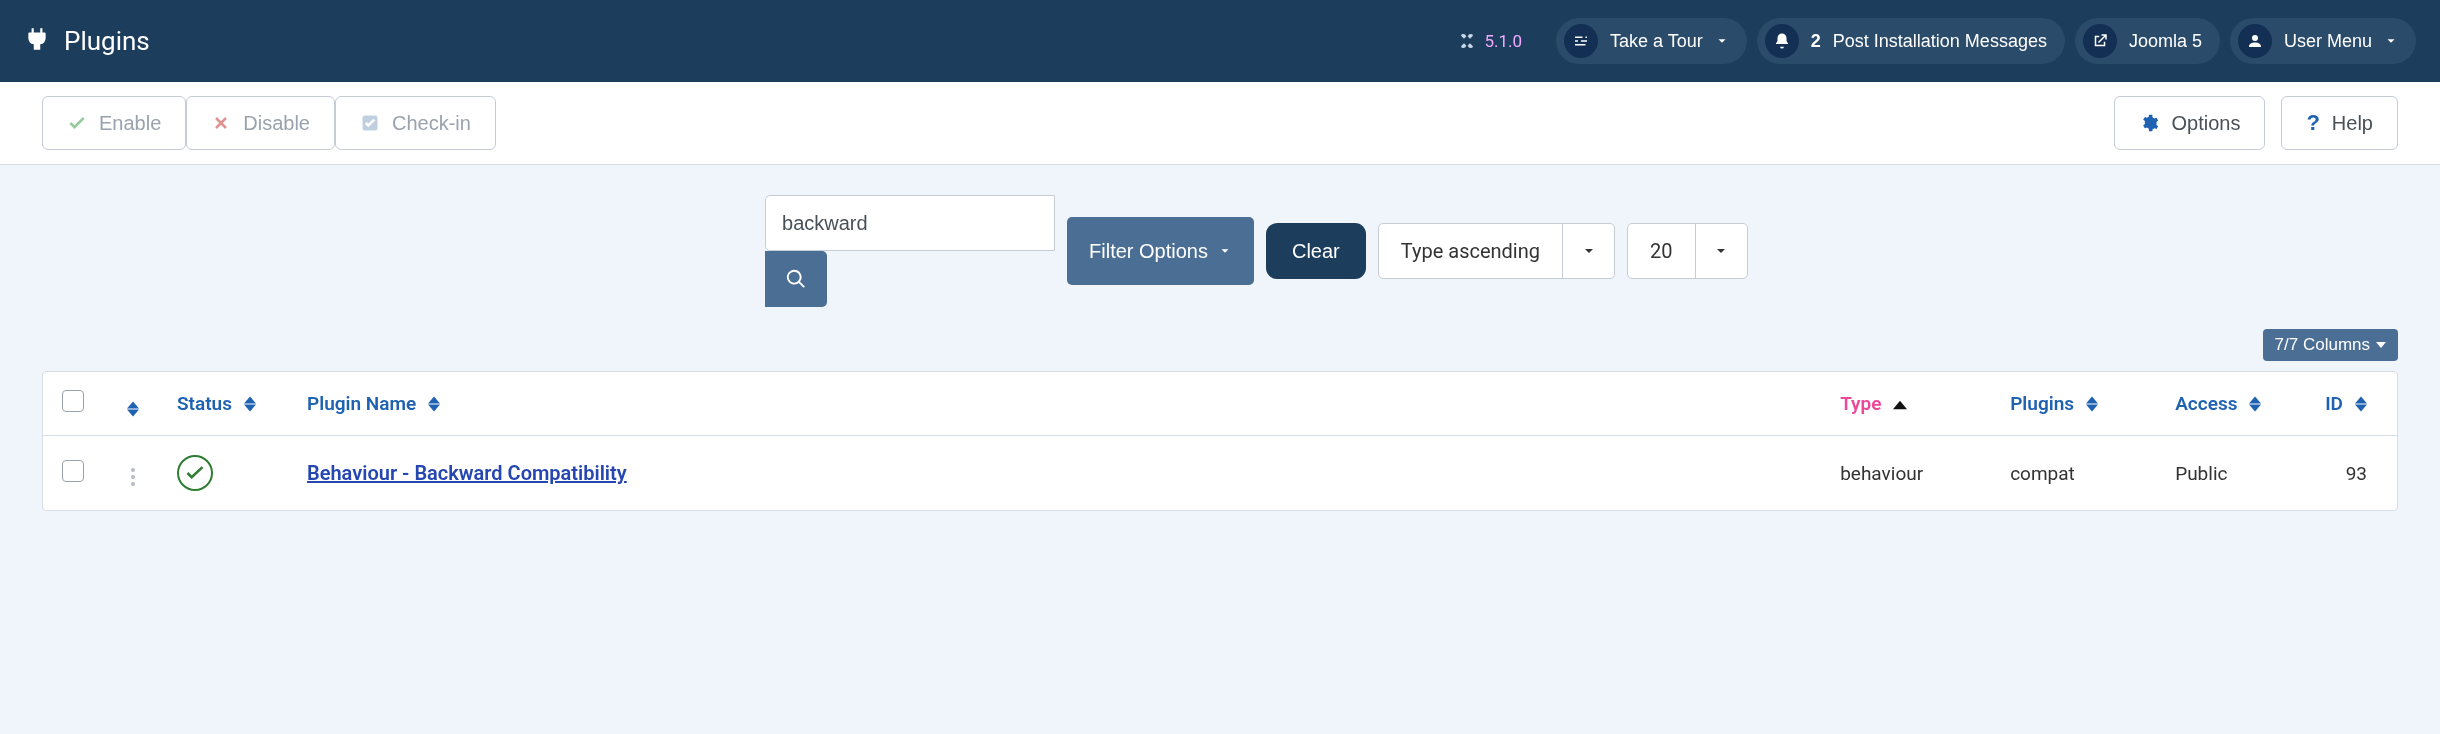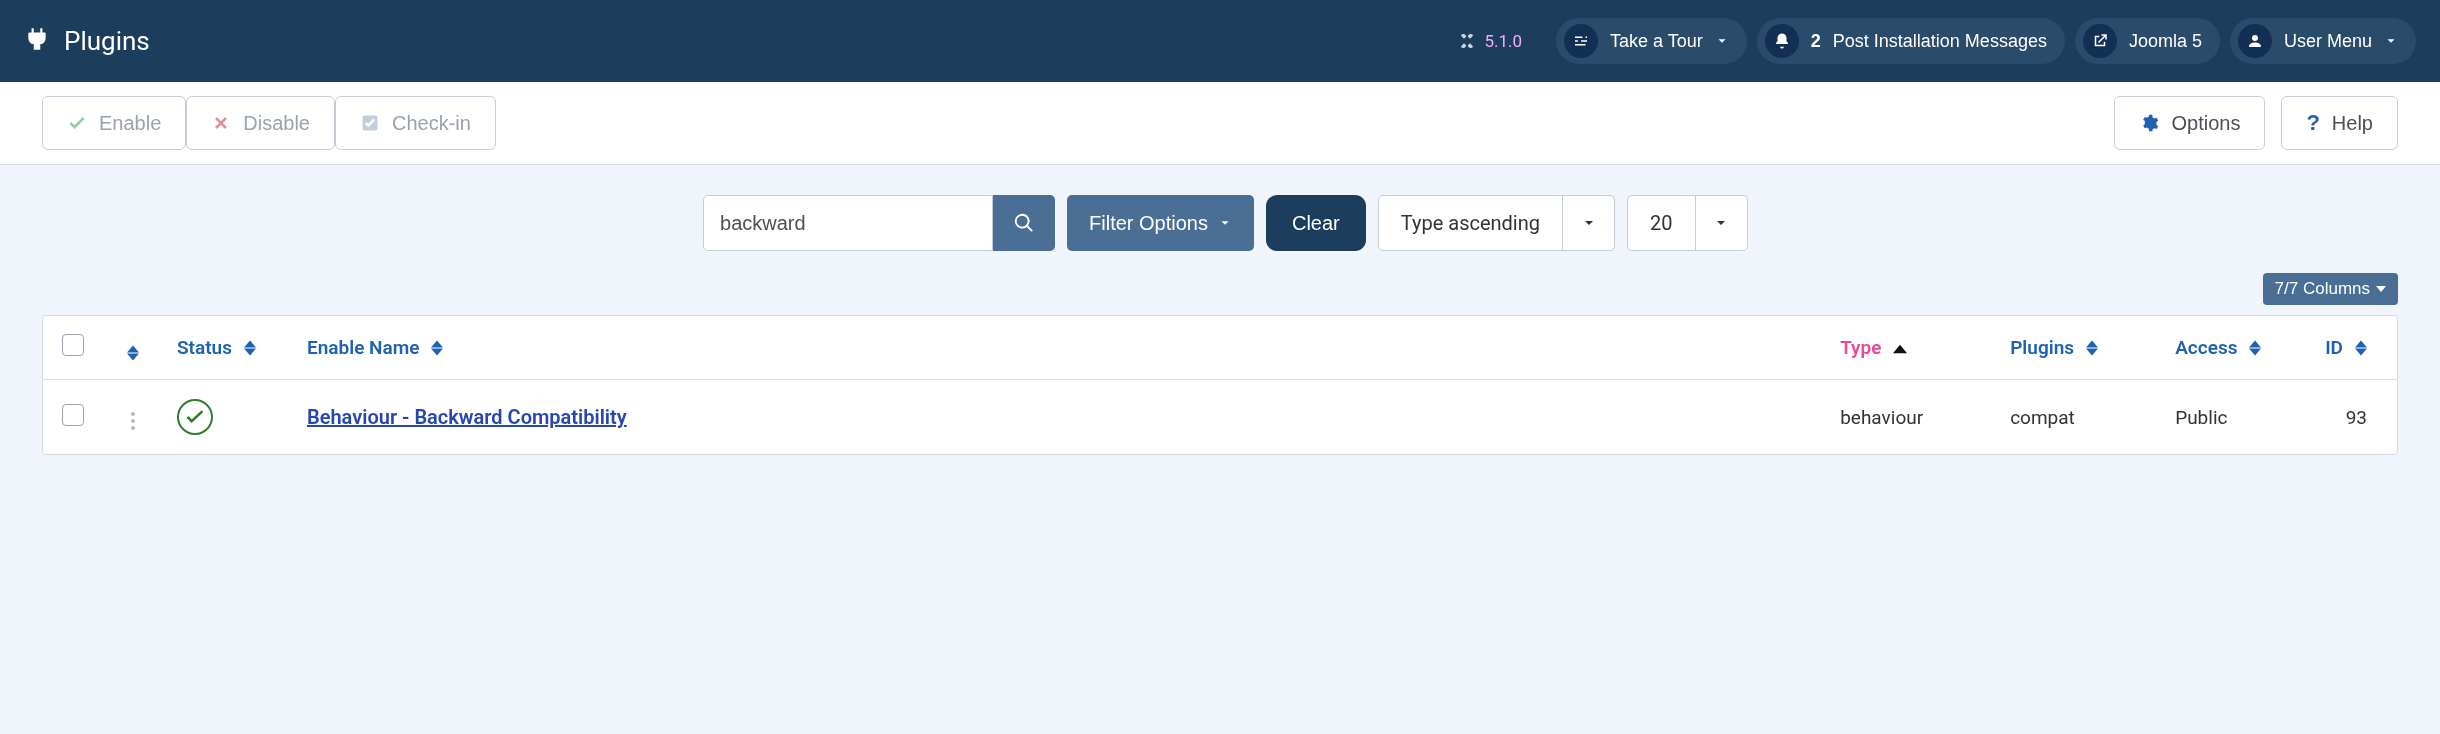--- a/index.html
+++ b/index.html
@@ -117,21 +117,21 @@
       justify-content: center;
       padding: 30px 42px 0 42px;
     }
     .filter-inner {
       width: 1055px;
       display: flex;
       gap: 12px;
       align-items: center;
       justify-content: flex-end;
     }
-    .search-wrap { display: flex; }
+    .search-wrap { display: flex; flex-direction: column; }
     .search-input {
       width: 290px;
       height: 56px;
       border: 1px solid #c5ccd6;
       border-radius: 5px 0 0 5px;
       padding: 0 16px;
       font-size: 20px;
       outline: none;
       color: #495057;
     }
@@ -141,21 +141,21 @@
       background: #4b6e94;
       border: none;
       border-radius: 0 5px 5px 0;
       display: flex;
       align-items: center;
       justify-content: center;
       cursor: pointer;
     }
     .search-btn svg { width: 22px; height: 22px; fill: #fff; }
     .filter-btn {
-      height: 56px;
+      height: 68px;
       background: #4b6e94;
       color: #fff;
       border: none;
       border-radius: 5px;
       padding: 0 22px;
       font-size: 20px;
       display: flex;
       align-items: center;
       gap: 10px;
       cursor: pointer;
@@ -455,21 +455,21 @@
                   <path d="M5 0l5 6H0z"></path>
                 </svg>
               <svg viewBox="0 0 10 6">
                   <path d="M0 0h10L5 6z"></path>
                 </svg>
             </span>
           </span>
         </th>
         <th class="link">
           <span class="sorter">
-            <span>Enable Name</span>
+            <span>Plugin Name</span>
             <span class="sort-arrows inactive">
               <svg viewBox="0 0 10 6">
                   <path d="M5 0l5 6H0z"></path>
                 </svg>
               <svg viewBox="0 0 10 6">
                   <path d="M0 0h10L5 6z"></path>
                 </svg>
             </span>
           </span>
         </th>

